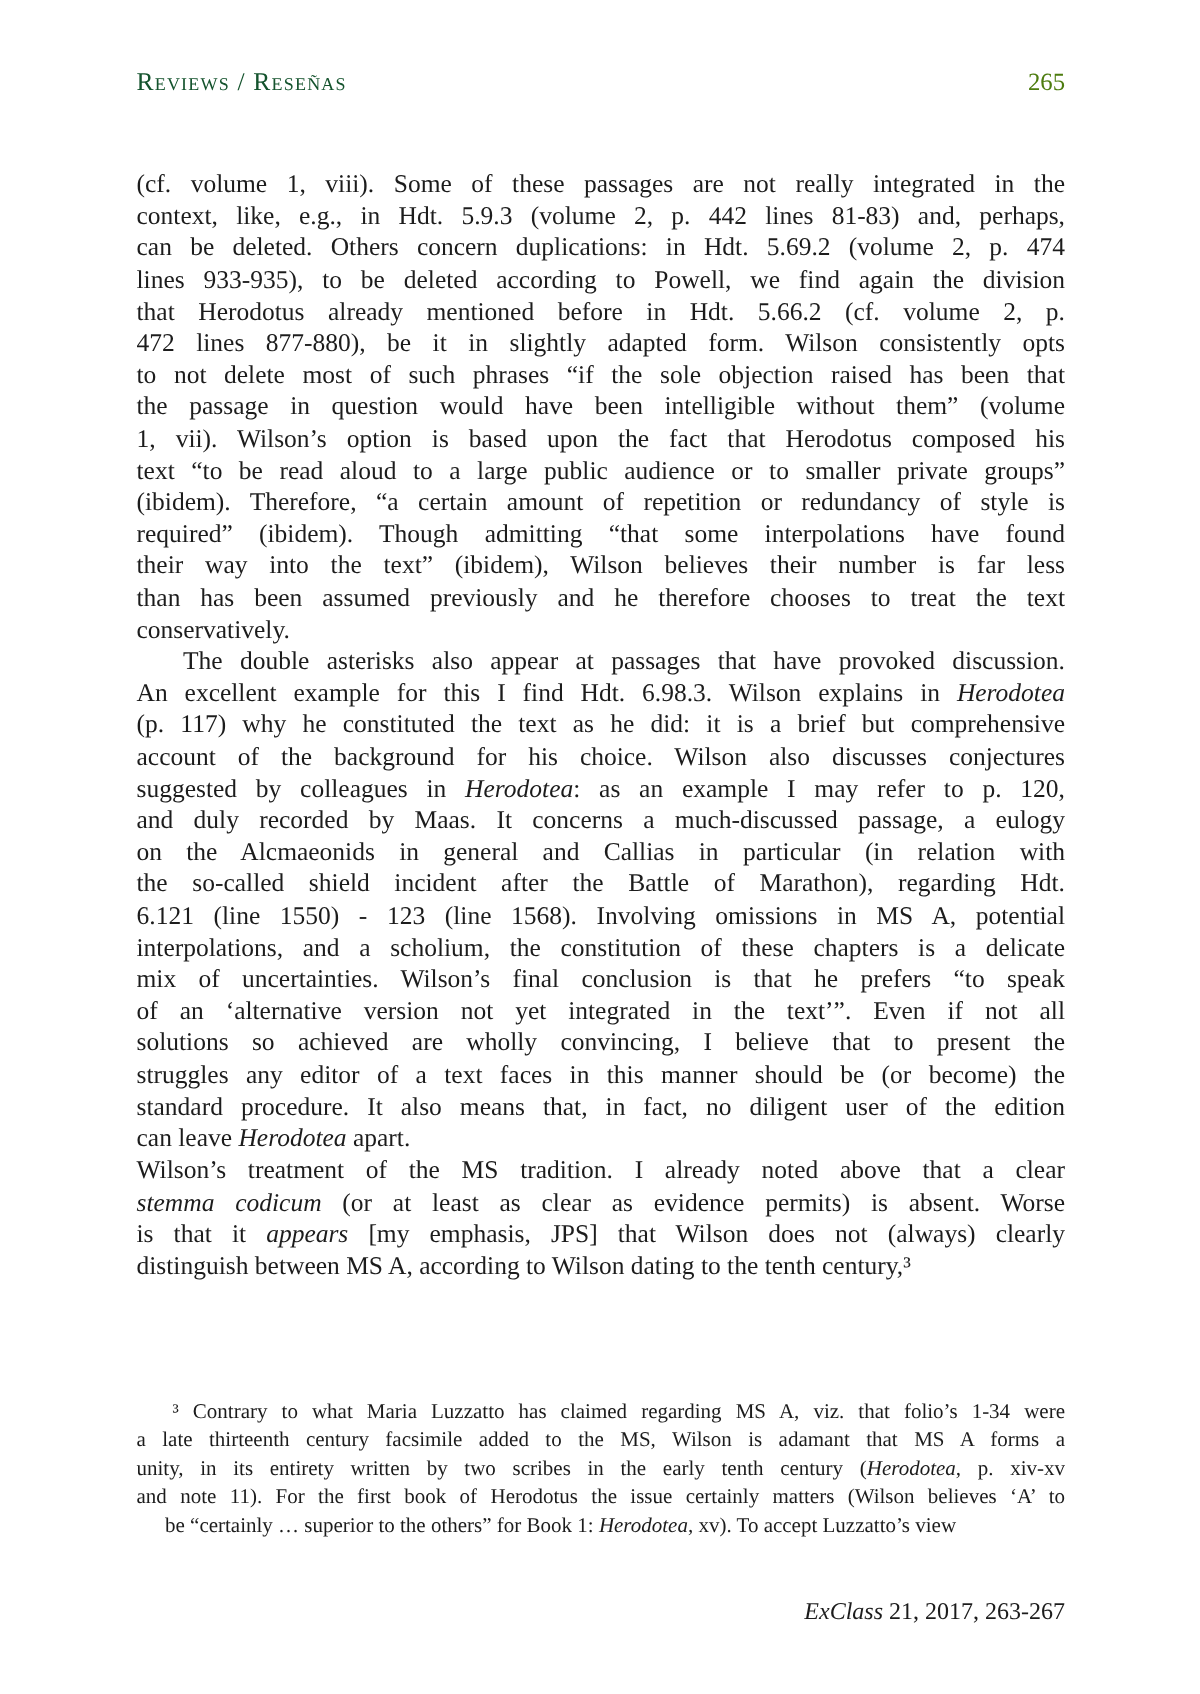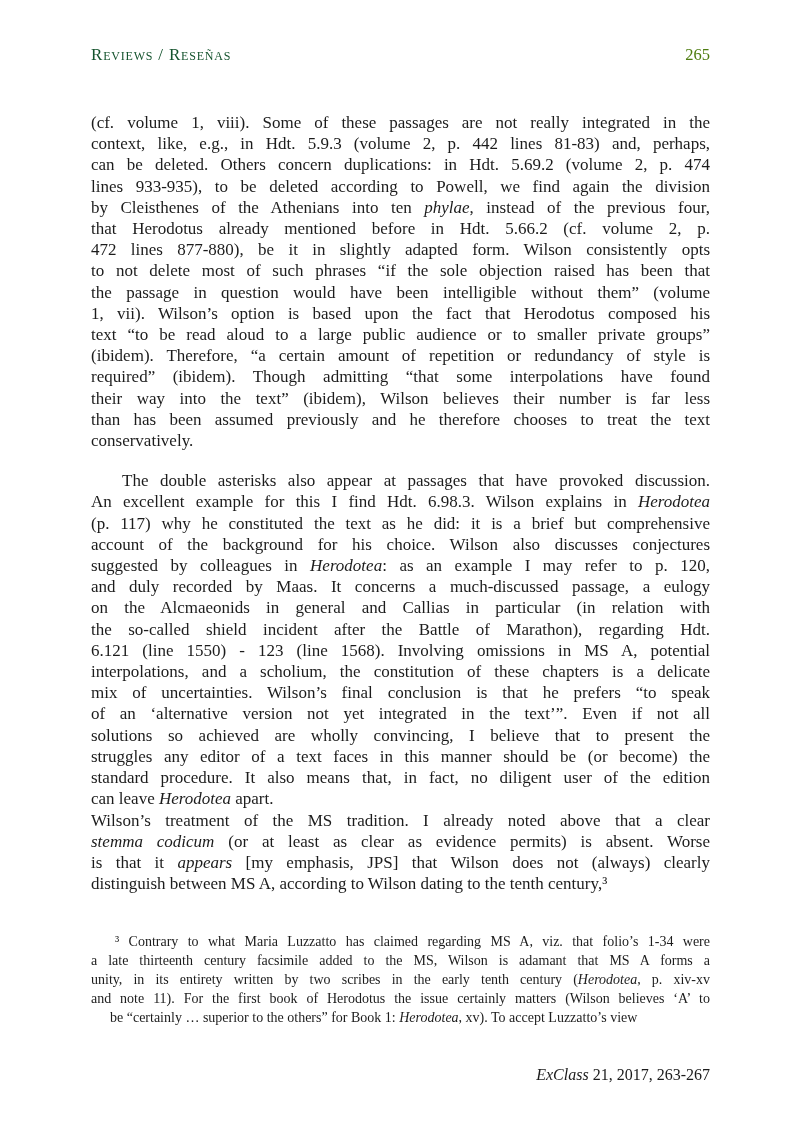--- a/index.html
+++ b/index.html
@@ -43,21 +43,21 @@
     top: 112px; left: 91px; width: 619px;
     font-size: 17px;
     line-height: 21.2px;
   }
   .paragraph { margin: 0; }
   .line {
     text-align: justify;
     text-align-last: justify;
   }
   .line.last { text-align-last: left; }
-  .line.indent { text-indent: 31px; margin-top: 19px; }
+  .line.indent { text-indent: 31px; }
   
   .footnote {
     position: absolute;
     top: 932px; left: 91px; width: 619px;
     font-size: 14px;
     line-height: 19px;
   }
   .fn-line {
     text-align: justify;
     text-align-last: justify;
@@ -83,21 +83,20 @@
     <div class="running-title">Reviews / Reseñas</div>
     <div class="page-number">265</div>
   </div>
 
   <div class="body-text">
       <div class="paragraph">
         <div class="line">(cf. volume 1, viii). Some of these passages are not really integrated in the</div>
         <div class="line">context, like, e.g., in Hdt. 5.9.3 (volume 2, p. 442 lines 81-83) and, perhaps,</div>
         <div class="line">can be deleted. Others concern duplications: in Hdt. 5.69.2 (volume 2, p. 474</div>
         <div class="line">lines 933-935), to be deleted according to Powell, we find again the division</div>
-        <div class="line">by Cleisthenes of the Athenians into ten <i>phylae</i>, instead of the previous four,</div>
         <div class="line">that Herodotus already mentioned before in Hdt. 5.66.2 (cf. volume 2, p.</div>
         <div class="line">472 lines 877-880), be it in slightly adapted form. Wilson consistently opts</div>
         <div class="line">to not delete most of such phrases “if the sole objection raised has been that</div>
         <div class="line">the passage in question would have been intelligible without them” (volume</div>
         <div class="line">1, vii). Wilson’s option is based upon the fact that Herodotus composed his</div>
         <div class="line">text “to be read aloud to a large public audience or to smaller private groups”</div>
         <div class="line">(ibidem). Therefore, “a certain amount of repetition or redundancy of style is</div>
         <div class="line">required” (ibidem). Though admitting “that some interpolations have found</div>
         <div class="line">their way into the text” (ibidem), Wilson believes their number is far less</div>
         <div class="line">than has been assumed previously and he therefore chooses to treat the text</div>

